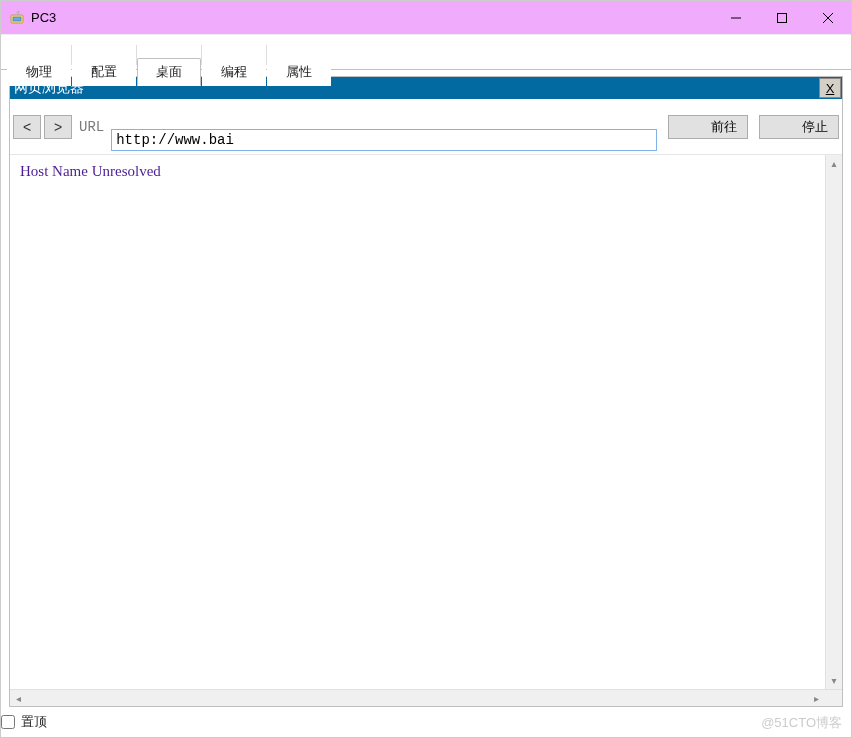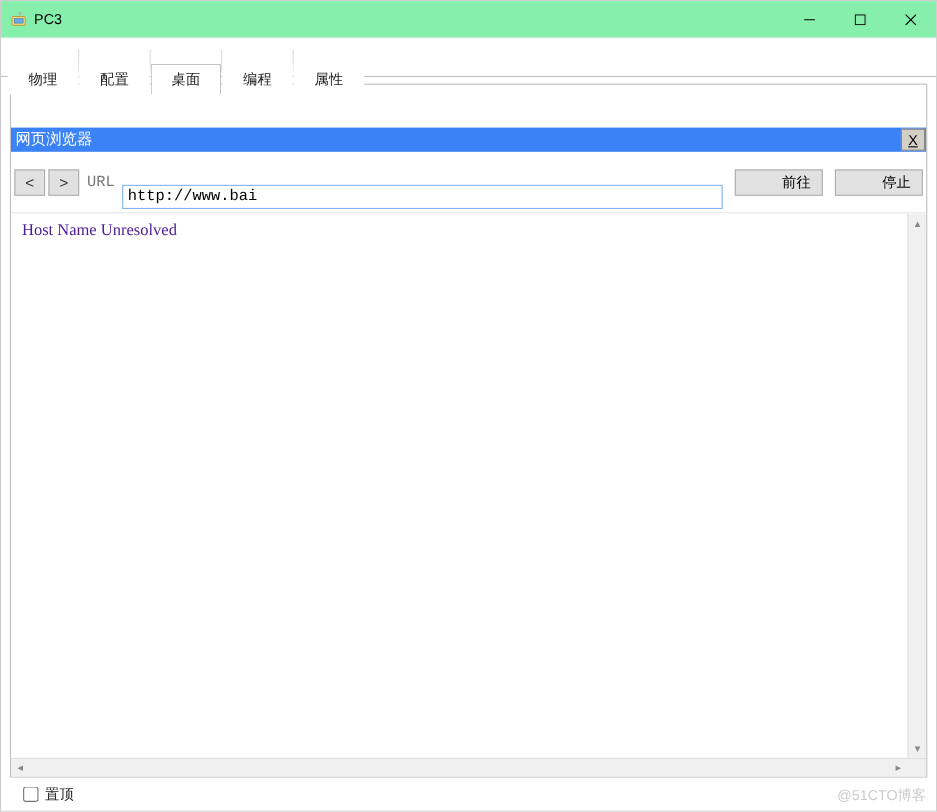--- a/index.html
+++ b/index.html
@@ -22,21 +22,21 @@
       border: 1px solid #ccc;
       display: flex;
       flex-direction: column;
       background: #fff;
     }
     .titlebar {
       height: 34px;
       display: flex;
       align-items: center;
       padding: 0 0 0 8px;
-      background: #86efac;
+      background: #f0abfc;
       border-bottom: 1px solid #eee;
     }
     .titlebar .app-icon {
       width: 16px;
       height: 16px;
       margin-right: 6px;
     }
     .titlebar .title {
       flex: 1;
       font-size: 13px;
@@ -95,28 +95,27 @@
       overflow: hidden;
     }
     .panel {
       flex: 1;
       border: 1px solid #bfbfbf;
       display: flex;
       flex-direction: column;
       overflow: hidden;
     }
     .panel-header {
-      background: #3b82f6;
+      background: #0369a1;
       color: #fff;
       display: flex;
       align-items: center;
       height: 22px;
       padding-left: 4px;
       font-size: 14px;
-      margin-top: 39px;
     }
     .panel-header .hdr-title {
       flex: 1;
     }
     .panel-header .close-x {
       width: 22px;
       height: 20px;
       background: #d4d0c8;
       border: 1px solid #888;
       color: #000;
@@ -223,21 +222,21 @@
       justify-content: center;
       color: #888;
       font-size: 10px;
     }
     .hscroll .spacer { flex: 1; }
     .hscroll .corner {
       width: 17px;
       background: #f0f0f0;
     }
     .footer {
-      padding: 6px 20px;
+      padding: 6px 0;
       display: flex;
       align-items: center;
       gap: 6px;
       font-size: 13px;
       color: #222;
     }
     .footer input[type="checkbox"] {
       width: 14px;
       height: 14px;
     }

